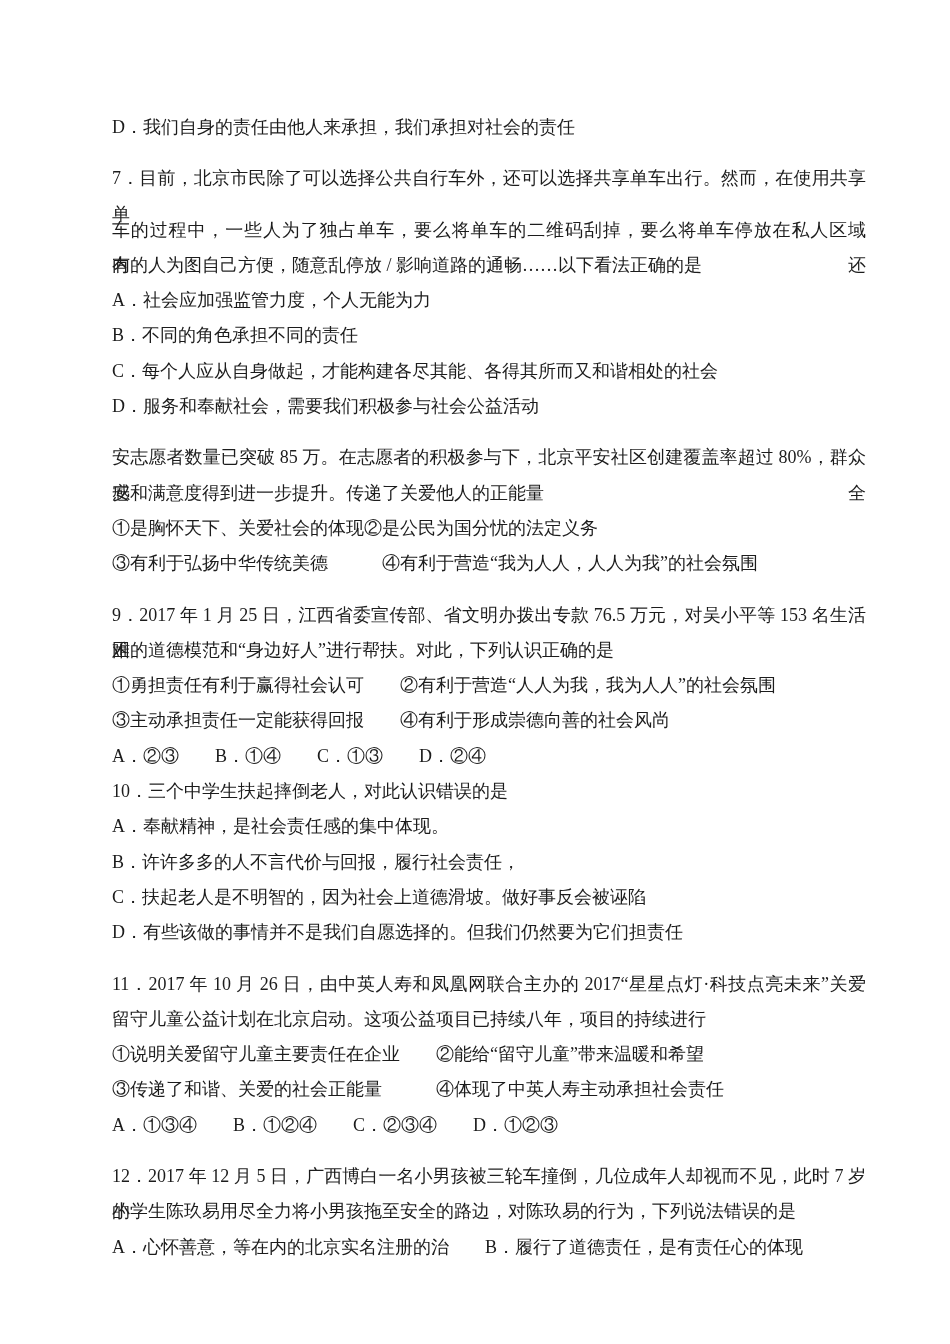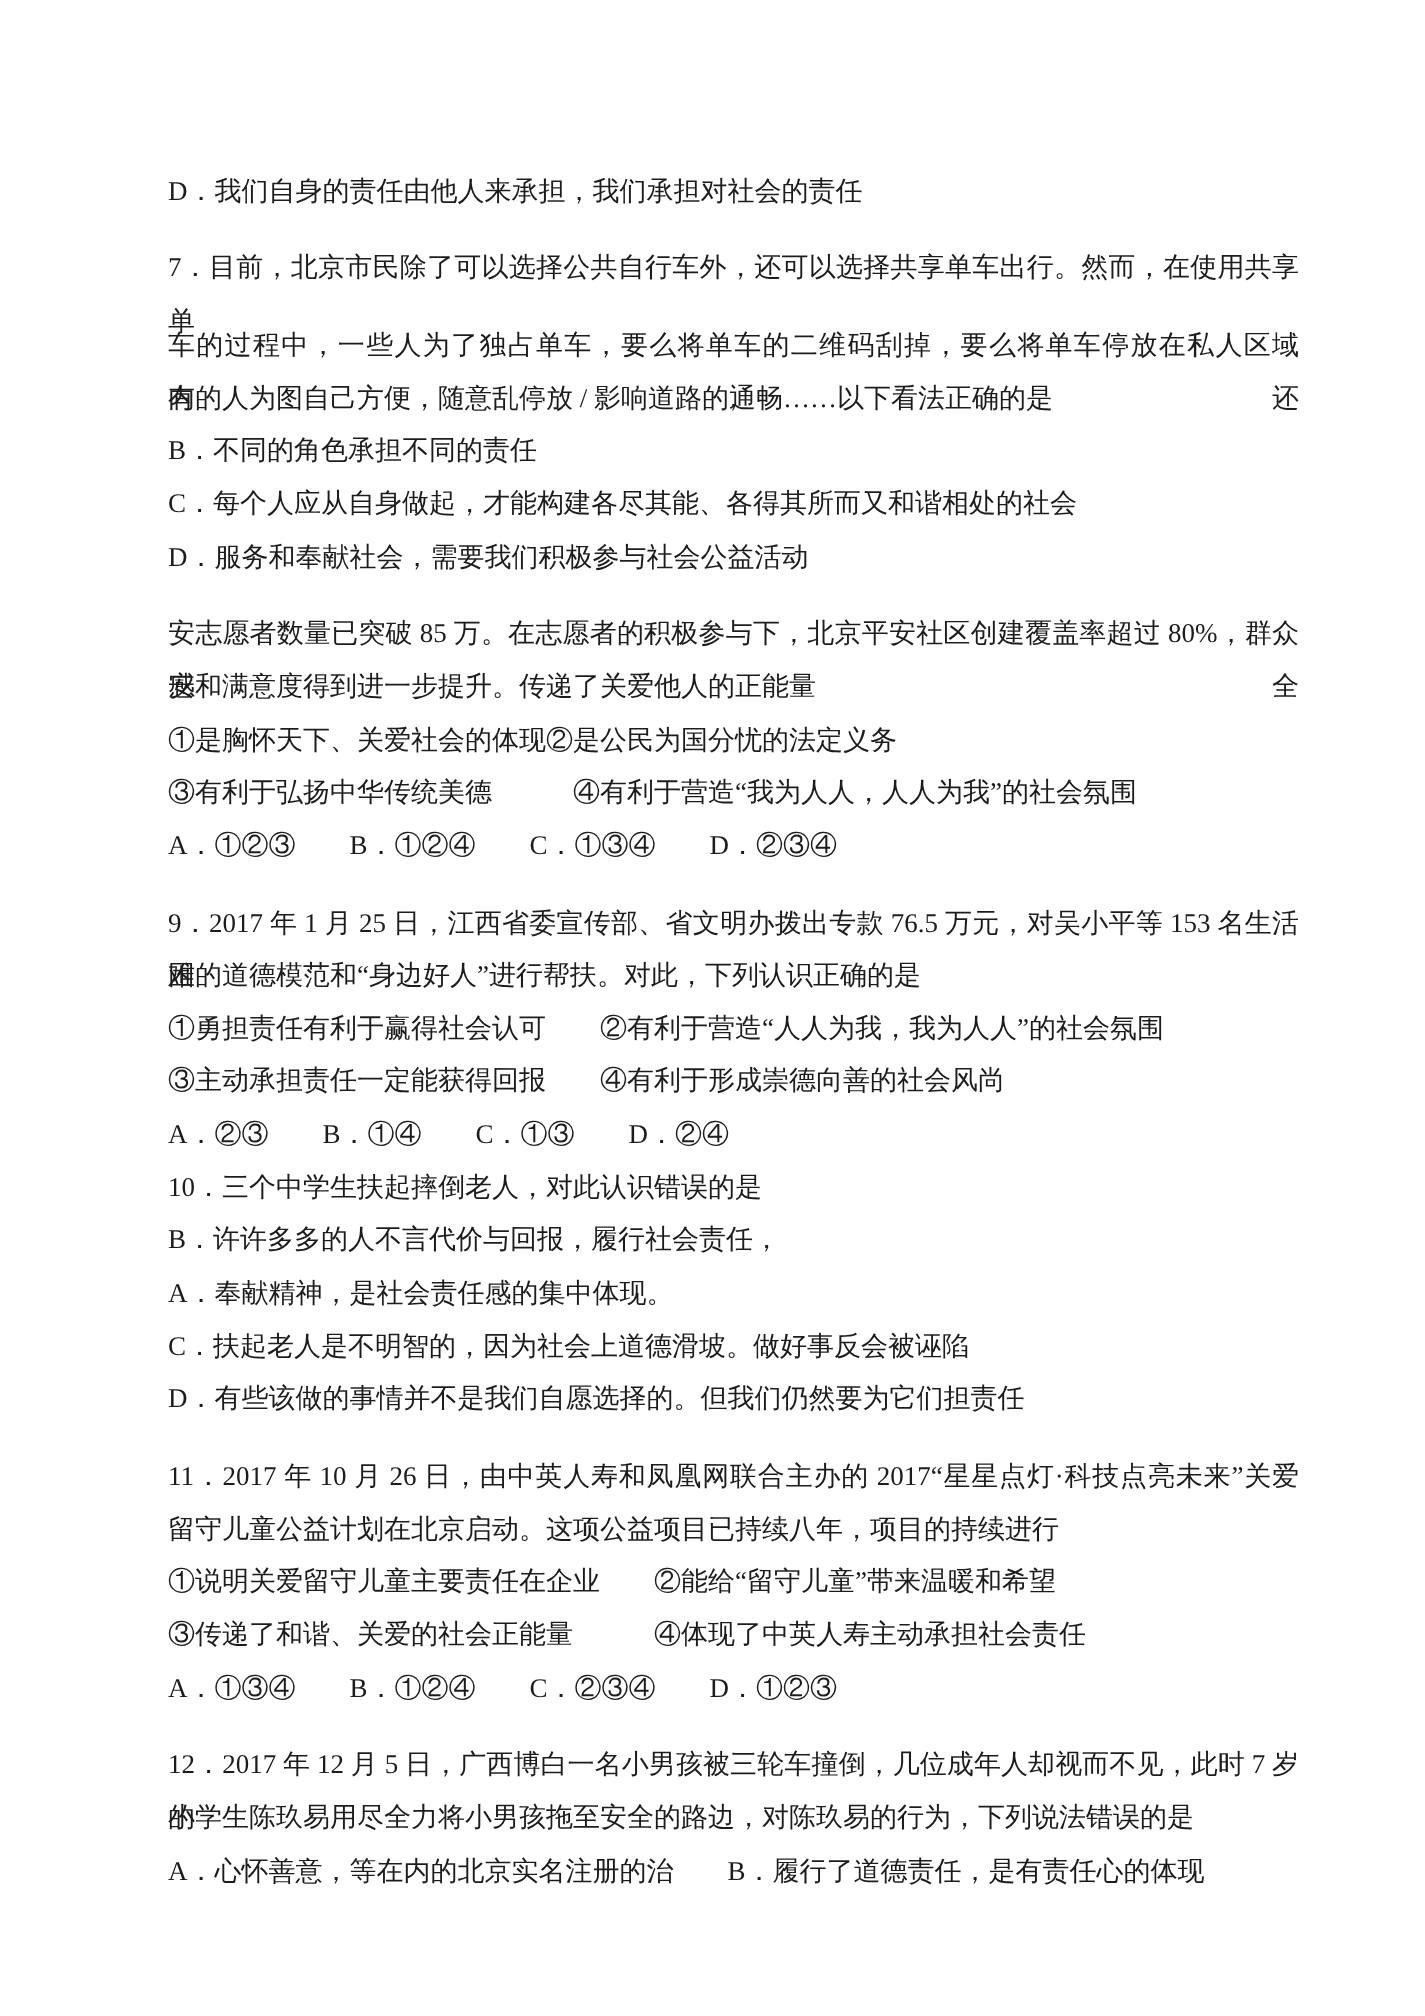--- a/index.html
+++ b/index.html
@@ -43,45 +43,45 @@
 <body>
 
 <div class="page">
 
   <div class="line">D．我们自身的责任由他人来承担，我们承担对社会的责任</div>
 
   <section>
     <div class="line fill">7．目前，北京市民除了可以选择公共自行车外，还可以选择共享单车出行。然而，在使用共享单</div>
     <div class="line fill">车的过程中，一些人为了独占单车，要么将单车的二维码刮掉，要么将单车停放在私人区域内，还</div>
     <div class="line">有的人为图自己方便，随意乱停放 / 影响道路的通畅……以下看法正确的是</div>
+    <div class="line">A．社会应加强监管力度，个人无能为力</div>
     <div class="line">B．不同的角色承担不同的责任</div>
     <div class="line">C．每个人应从自身做起，才能构建各尽其能、各得其所而又和谐相处的社会</div>
     <div class="line">D．服务和奉献社会，需要我们积极参与社会公益活动</div>
   </section>
 
   <section>
     <div class="line fill">安志愿者数量已突破 85 万。在志愿者的积极参与下，北京平安社区创建覆盖率超过 80%，群众安全</div>
     <div class="line">感和满意度得到进一步提升。传递了关爱他人的正能量</div>
     <div class="line">①是胸怀天下、关爱社会的体现②是公民为国分忧的法定义务</div>
     <div class="line">③有利于弘扬中华传统美德　　　④有利于营造“我为人人，人人为我”的社会氛围</div>
-    <div class="line">A．①②③　　B．①②④　　C．①③④　　D．②③④</div>
   </section>
 
   <section>
     <div class="line fill">9．2017 年 1 月 25 日，江西省委宣传部、省文明办拨出专款 76.5 万元，对吴小平等 153 名生活困</div>
     <div class="line">难的道德模范和“身边好人”进行帮扶。对此，下列认识正确的是</div>
     <div class="line">①勇担责任有利于赢得社会认可　　②有利于营造“人人为我，我为人人”的社会氛围</div>
     <div class="line">③主动承担责任一定能获得回报　　④有利于形成崇德向善的社会风尚</div>
     <div class="line">A．②③　　B．①④　　C．①③　　D．②④</div>
   </section>
 
   <section>
     <div class="line">10．三个中学生扶起摔倒老人，对此认识错误的是</div>
+    <div class="line">A．奉献精神，是社会责任感的集中体现。</div>
     <div class="line">B．许许多多的人不言代价与回报，履行社会责任，</div>
-    <div class="line">A．奉献精神，是社会责任感的集中体现。</div>
     <div class="line">C．扶起老人是不明智的，因为社会上道德滑坡。做好事反会被诬陷</div>
     <div class="line">D．有些该做的事情并不是我们自愿选择的。但我们仍然要为它们担责任</div>
   </section>
 
   <section>
     <div class="line fill">11．2017 年 10 月 26 日，由中英人寿和凤凰网联合主办的 2017“星星点灯·科技点亮未来”关爱</div>
     <div class="line">留守儿童公益计划在北京启动。这项公益项目已持续八年，项目的持续进行</div>
     <div class="line">①说明关爱留守儿童主要责任在企业　　②能给“留守儿童”带来温暖和希望</div>
     <div class="line">③传递了和谐、关爱的社会正能量　　　④体现了中英人寿主动承担社会责任</div>
     <div class="line">A．①③④　　B．①②④　　C．②③④　　D．①②③</div>

